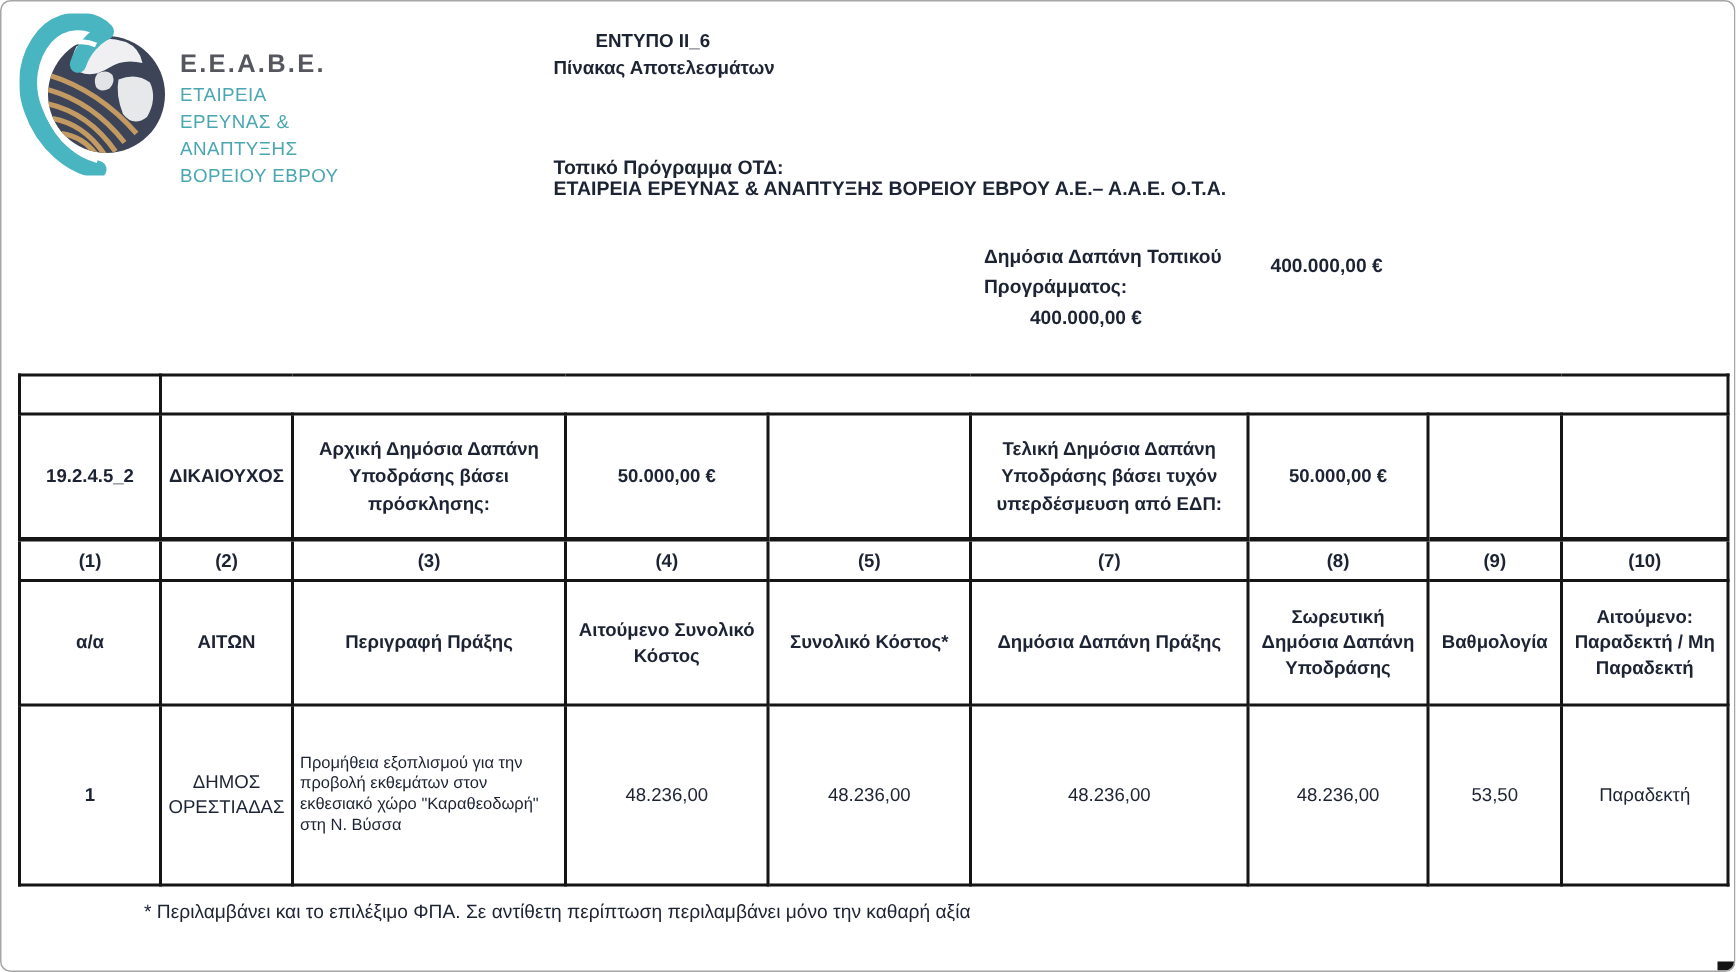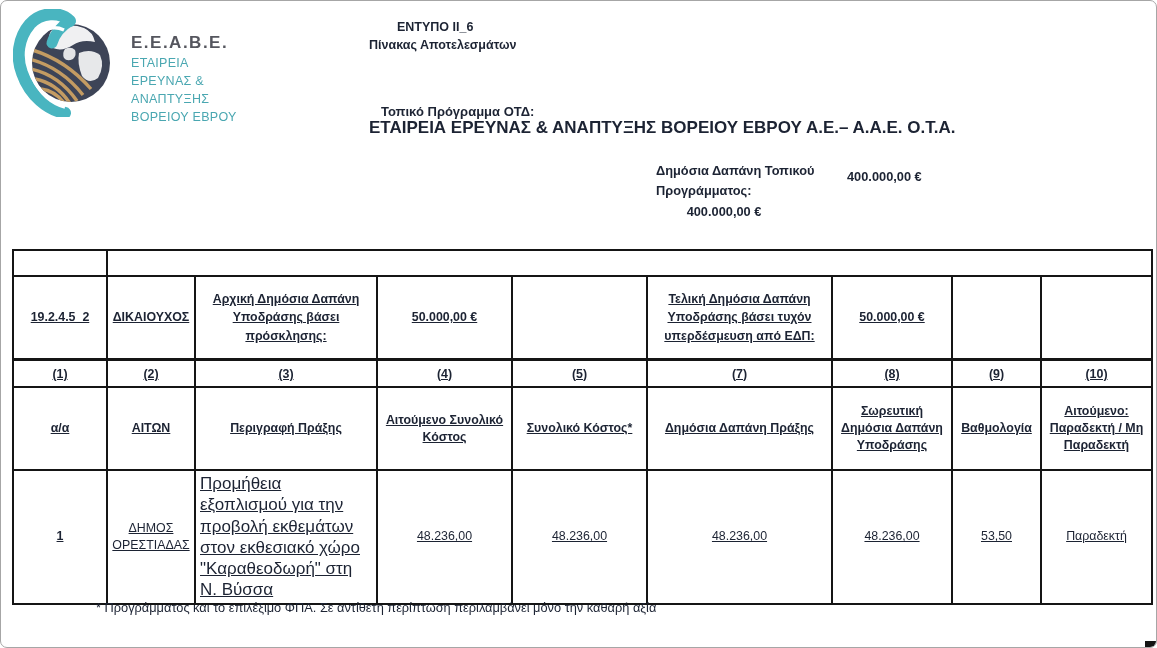--- a/index.html
+++ b/index.html
@@ -4,48 +4,48 @@
 <style>
   html,body { margin:0; padding:0; background:#ffffff; }
   .page {
     position:relative; width:1157px; height:648px; box-sizing:border-box;
     background:#ffffff; border:1px solid #a6a6a6; border-radius:7px; overflow:hidden;
     font-family:"Liberation Sans","DejaVu Sans",sans-serif; color:#1c2333;
   }
   
   .logo { position:absolute; left:12px; top:8px; display:flex; }
   .logo-graphic { width:100px; height:108px; }
-  .logo-text { margin-left:18px; padding-top:24px; }
+  .logo-text { margin-left:7px; padding-top:24px; }
   .logo-acronym { font-size:17px; font-weight:bold; color:#55565e; letter-spacing:1.5px; }
   .logo-sub { font-size:12.5px; color:#4aa7b1; line-height:1.2; margin-top:3px; letter-spacing:0.3px; }
   
   .hdr { position:absolute; font-weight:bold; white-space:nowrap; }
   .form-code   { left:368px; top:19px;  font-size:12.5px;padding-left:28px; }
   .form-title  { left:368px; top:37px;  font-size:12.5px; }
   .prog-line1  { left:368px; top:84px;  font-size:13px; }
-  .prog-line2  { left:368px; top:103px; font-size:13px;margin-left:12px; }
-  .otd-name    { left:368px; top:117px; width:580px; text-align:left; font-size:17px; }
+  .prog-line2  { left:368px; top:103px; font-size:13px; }
+  .otd-name    { left:368px; top:117px; width:580px; text-align:left; font-size:13px; }
   
   .budget-local-label { position:absolute; left:655px; top:160px; width:205px; font-weight:bold; font-size:12.8px; line-height:1.55; }
   .budget-local-value { position:absolute; left:846px; top:168px; font-weight:bold; font-size:12.8px; }
   .budget-call-label  { position:absolute; left:183px; top:196px; width:452px; font-weight:bold; font-size:12.8px; line-height:1.45; }
   .budget-call-value  { position:absolute; left:648px; top:203px; width:150px; text-align:center; font-weight:bold; font-size:12.8px; }
   
   .results-table { position:absolute; left:11px; top:248px; width:1139px; border-collapse:collapse; table-layout:fixed; }
   .results-table td {
     border:2px solid #151515; text-align:center; vertical-align:middle;
-    font-size:12.4px; padding:2px 3px; overflow:hidden; color:#1c2333;text-decoration:underline;
+    font-size:12.4px; padding:2px 3px; overflow:hidden; color:#1c2333;
   }
   .results-table td.b { font-weight:bold; }
   .row-top td { height:20px; }
   .row-info td { height:77px; line-height:1.5; }
   .row-nums td { height:21px; border-top-width:3px; }
   .row-cols td { height:77px; line-height:1.35; }
   .row-data td { height:114px; line-height:1.35; }
-  .row-data td.desc { text-align:left; padding:2px 4px; line-height:1.25; font-size:17px; }
+  .row-data td.desc { text-align:left; padding:2px 4px; line-height:1.25; font-size:11px; }
   
   .footnote { position:absolute; left:95px; top:599px; font-size:12.8px; }
   .corner-mark { position:absolute; left:1144px; top:640px; width:11px; height:6px; background:#141414; }
 </style>
 </head>
 <body>
 
 <div class="page">
 
   <div class="logo">
@@ -151,17 +151,17 @@
       <td>48.236,00</td>
       <td>48.236,00</td>
       <td>48.236,00</td>
       <td>48.236,00</td>
       <td>53,50</td>
       <td>Παραδεκτή</td>
     </tr>
   </tbody>
     </table>
 
-  <div class="footnote">* Προγράμματος και το επιλέξιμο ΦΠΑ. Σε αντίθετη περίπτωση περιλαμβάνει μόνο την καθαρή αξία</div>
+  <div class="footnote">* Περιλαμβάνει και το επιλέξιμο ΦΠΑ. Σε αντίθετη περίπτωση περιλαμβάνει μόνο την καθαρή αξία</div>
 
   <div class="corner-mark"></div>
 
 </div>
 
 </body></html>

